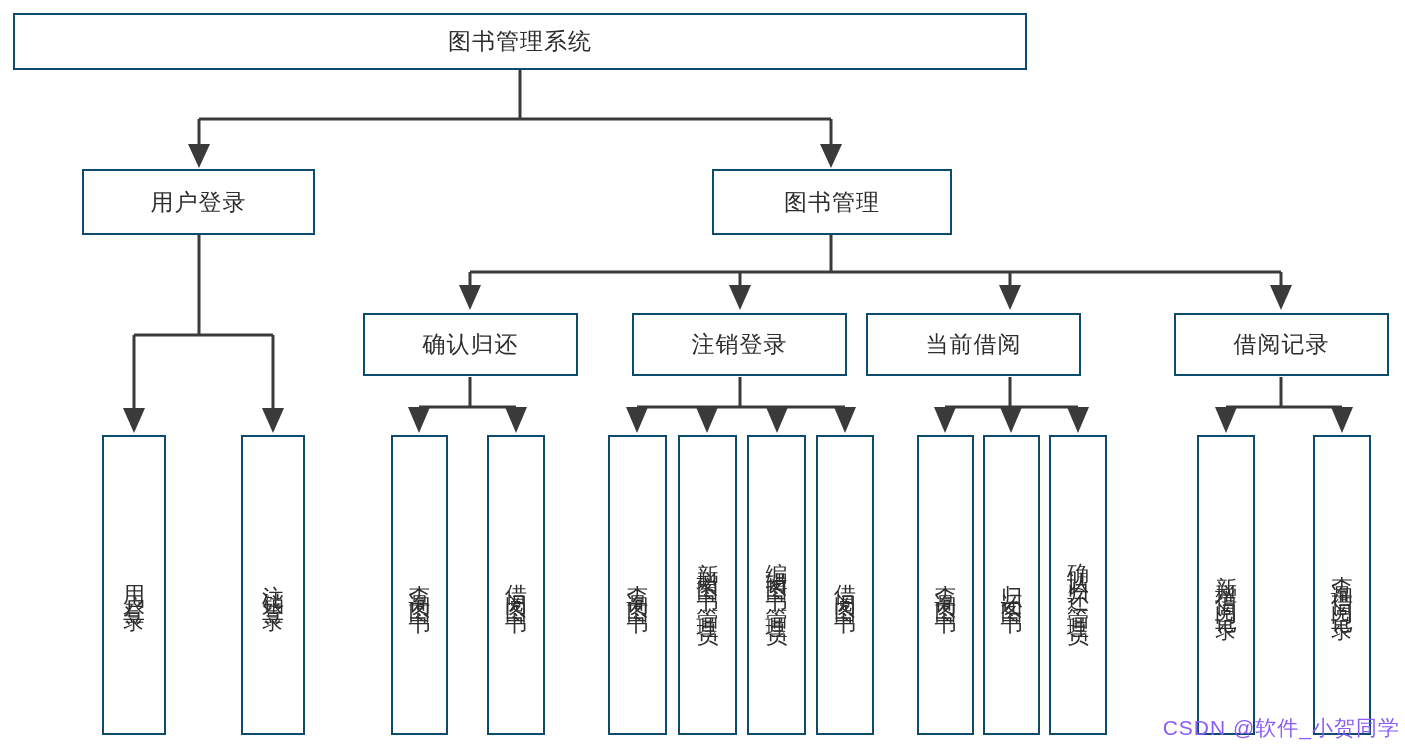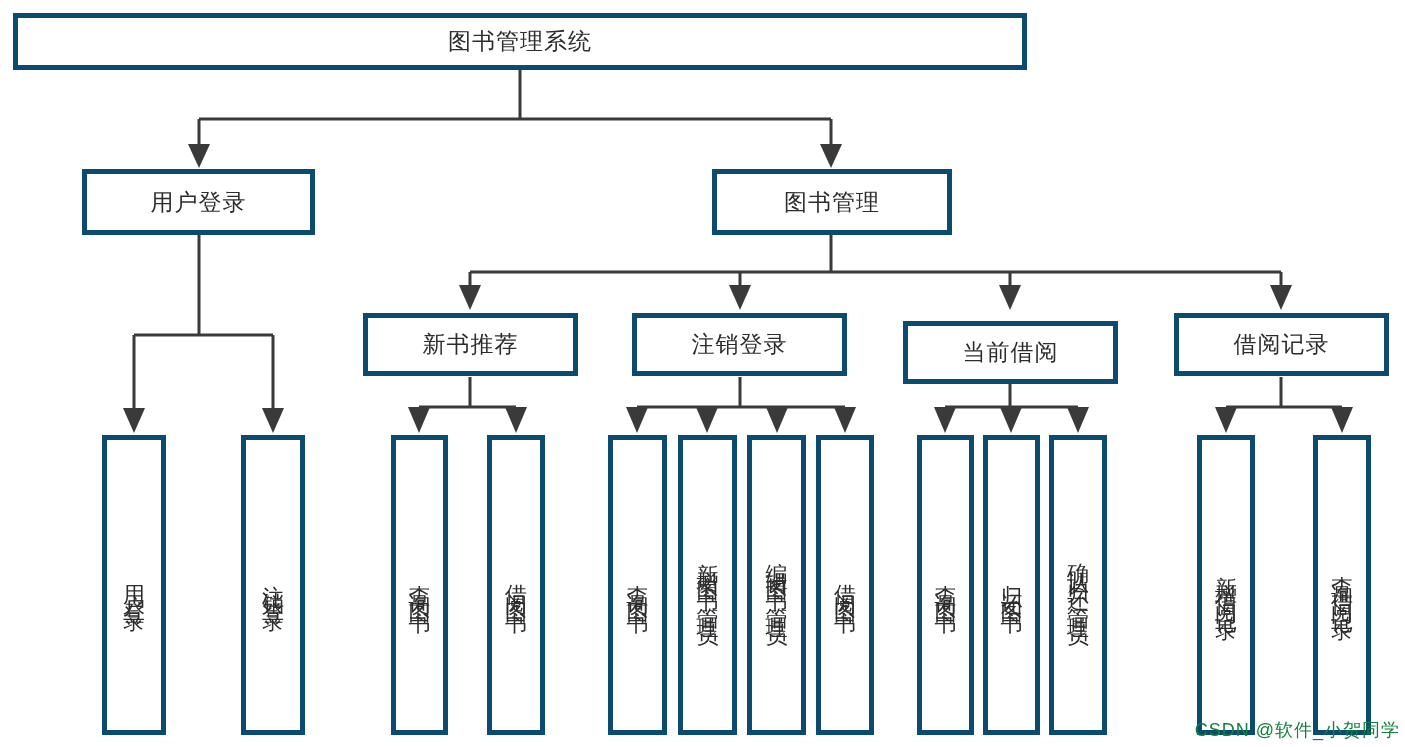--- a/index.html
+++ b/index.html
@@ -27,21 +27,21 @@
     fill: none;
   }
   .connectors polygon {
     fill: #3a3a3a;
     stroke: none;
   }
 
   .node {
     position: absolute;
     background: #ffffff;
-    border: 5px solid #0c4a6e;
+    border: 2px solid #0c4a6e;
     display: flex;
     align-items: center;
     justify-content: center;
     color: #2d2d2d;
     z-index: 2;
   }
 
   .hbox {
     font-size: 23px;
     letter-spacing: 1px;
@@ -54,22 +54,22 @@
     font-size: 22px;
     letter-spacing: 9px;
     color: #2d2d2d;
     white-space: nowrap;
   }
 
   .watermark {
     position: absolute;
     right: 5px;
     bottom: 5px;
-    font-size: 18px;
-    color: #15803d;
+    font-size: 21px;
+    color: #8b5cf6;
     letter-spacing: 1px;
     z-index: 3;
     white-space: nowrap;
   }
 </style>
 </head>
 <body>
 
 <div class="canvas">
 
@@ -121,23 +121,23 @@
       <polygon points="1215,407 1237,407 1226,433"></polygon>
       <polygon points="1331,407 1353,407 1342,433"></polygon>
     </g>
   </svg>
 
   <div class="node hbox" style="left:13px; top:13px; width:1014px; height:57px;">图书管理系统</div>
 
   <div class="node hbox" style="left:82px; top:169px; width:233px; height:66px;">用户登录</div>
   <div class="node hbox" style="left:712px; top:169px; width:240px; height:66px;font-family:Liberation Mono, monospace;">图书管理</div>
 
-  <div class="node hbox" style="left:363px; top:313px; width:215px; height:63px;">新书推荐</div>
+  <div class="node hbox" style="left:363px; top:313px; width:215px; height:63px;">确认归还</div>
   <div class="node hbox" style="left:632px; top:313px; width:215px; height:63px;">注销登录</div>
-  <div class="node hbox" style="left:903px; top:313px; width:215px; height:63px;margin-top:8px;">当前借阅</div>
+  <div class="node hbox" style="left:866px; top:313px; width:215px; height:63px;">当前借阅</div>
   <div class="node hbox" style="left:1174px; top:313px; width:215px; height:63px;">借阅记录</div>
 
   <div class="node vbox" style="left:102px; top:435px; width:64px; height:300px;">
     <span class="vtext">用户登录</span>
   </div>
   <div class="node vbox" style="left:241px; top:435px; width:64px; height:300px;">
     <span class="vtext">注销登录</span>
   </div>
 
   <div class="node vbox" style="left:391px; top:435px; width:57px; height:300px;">

